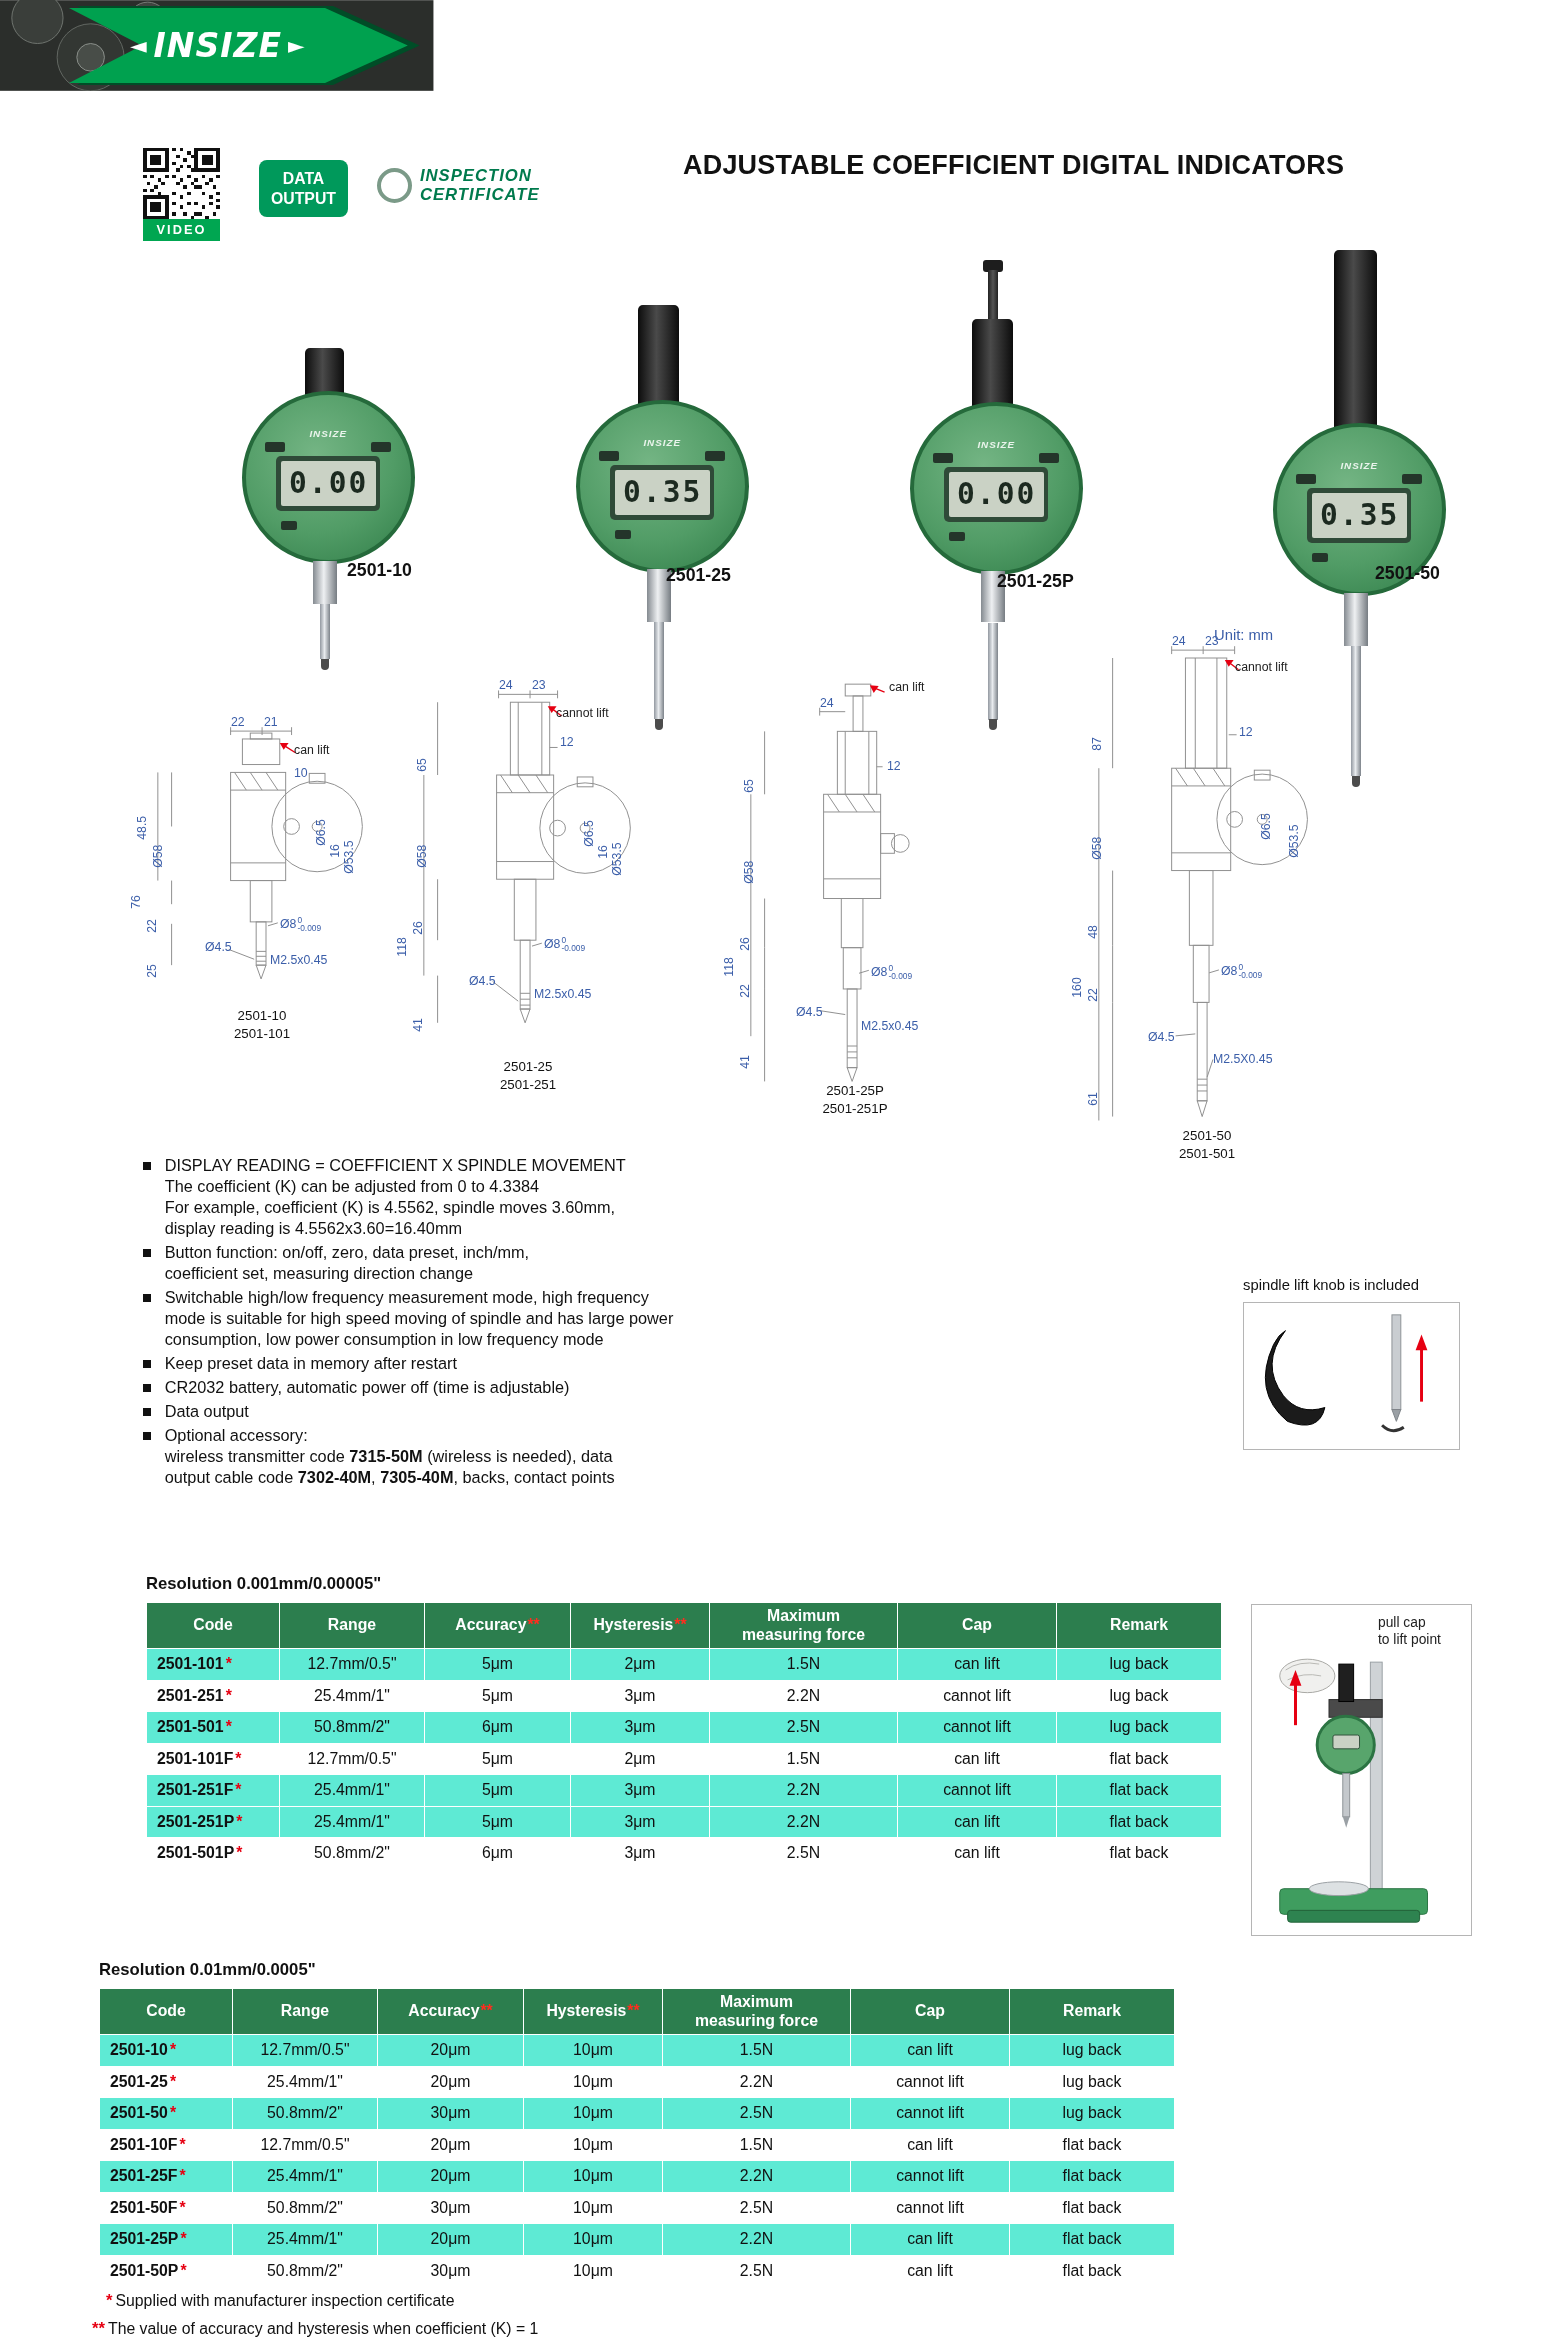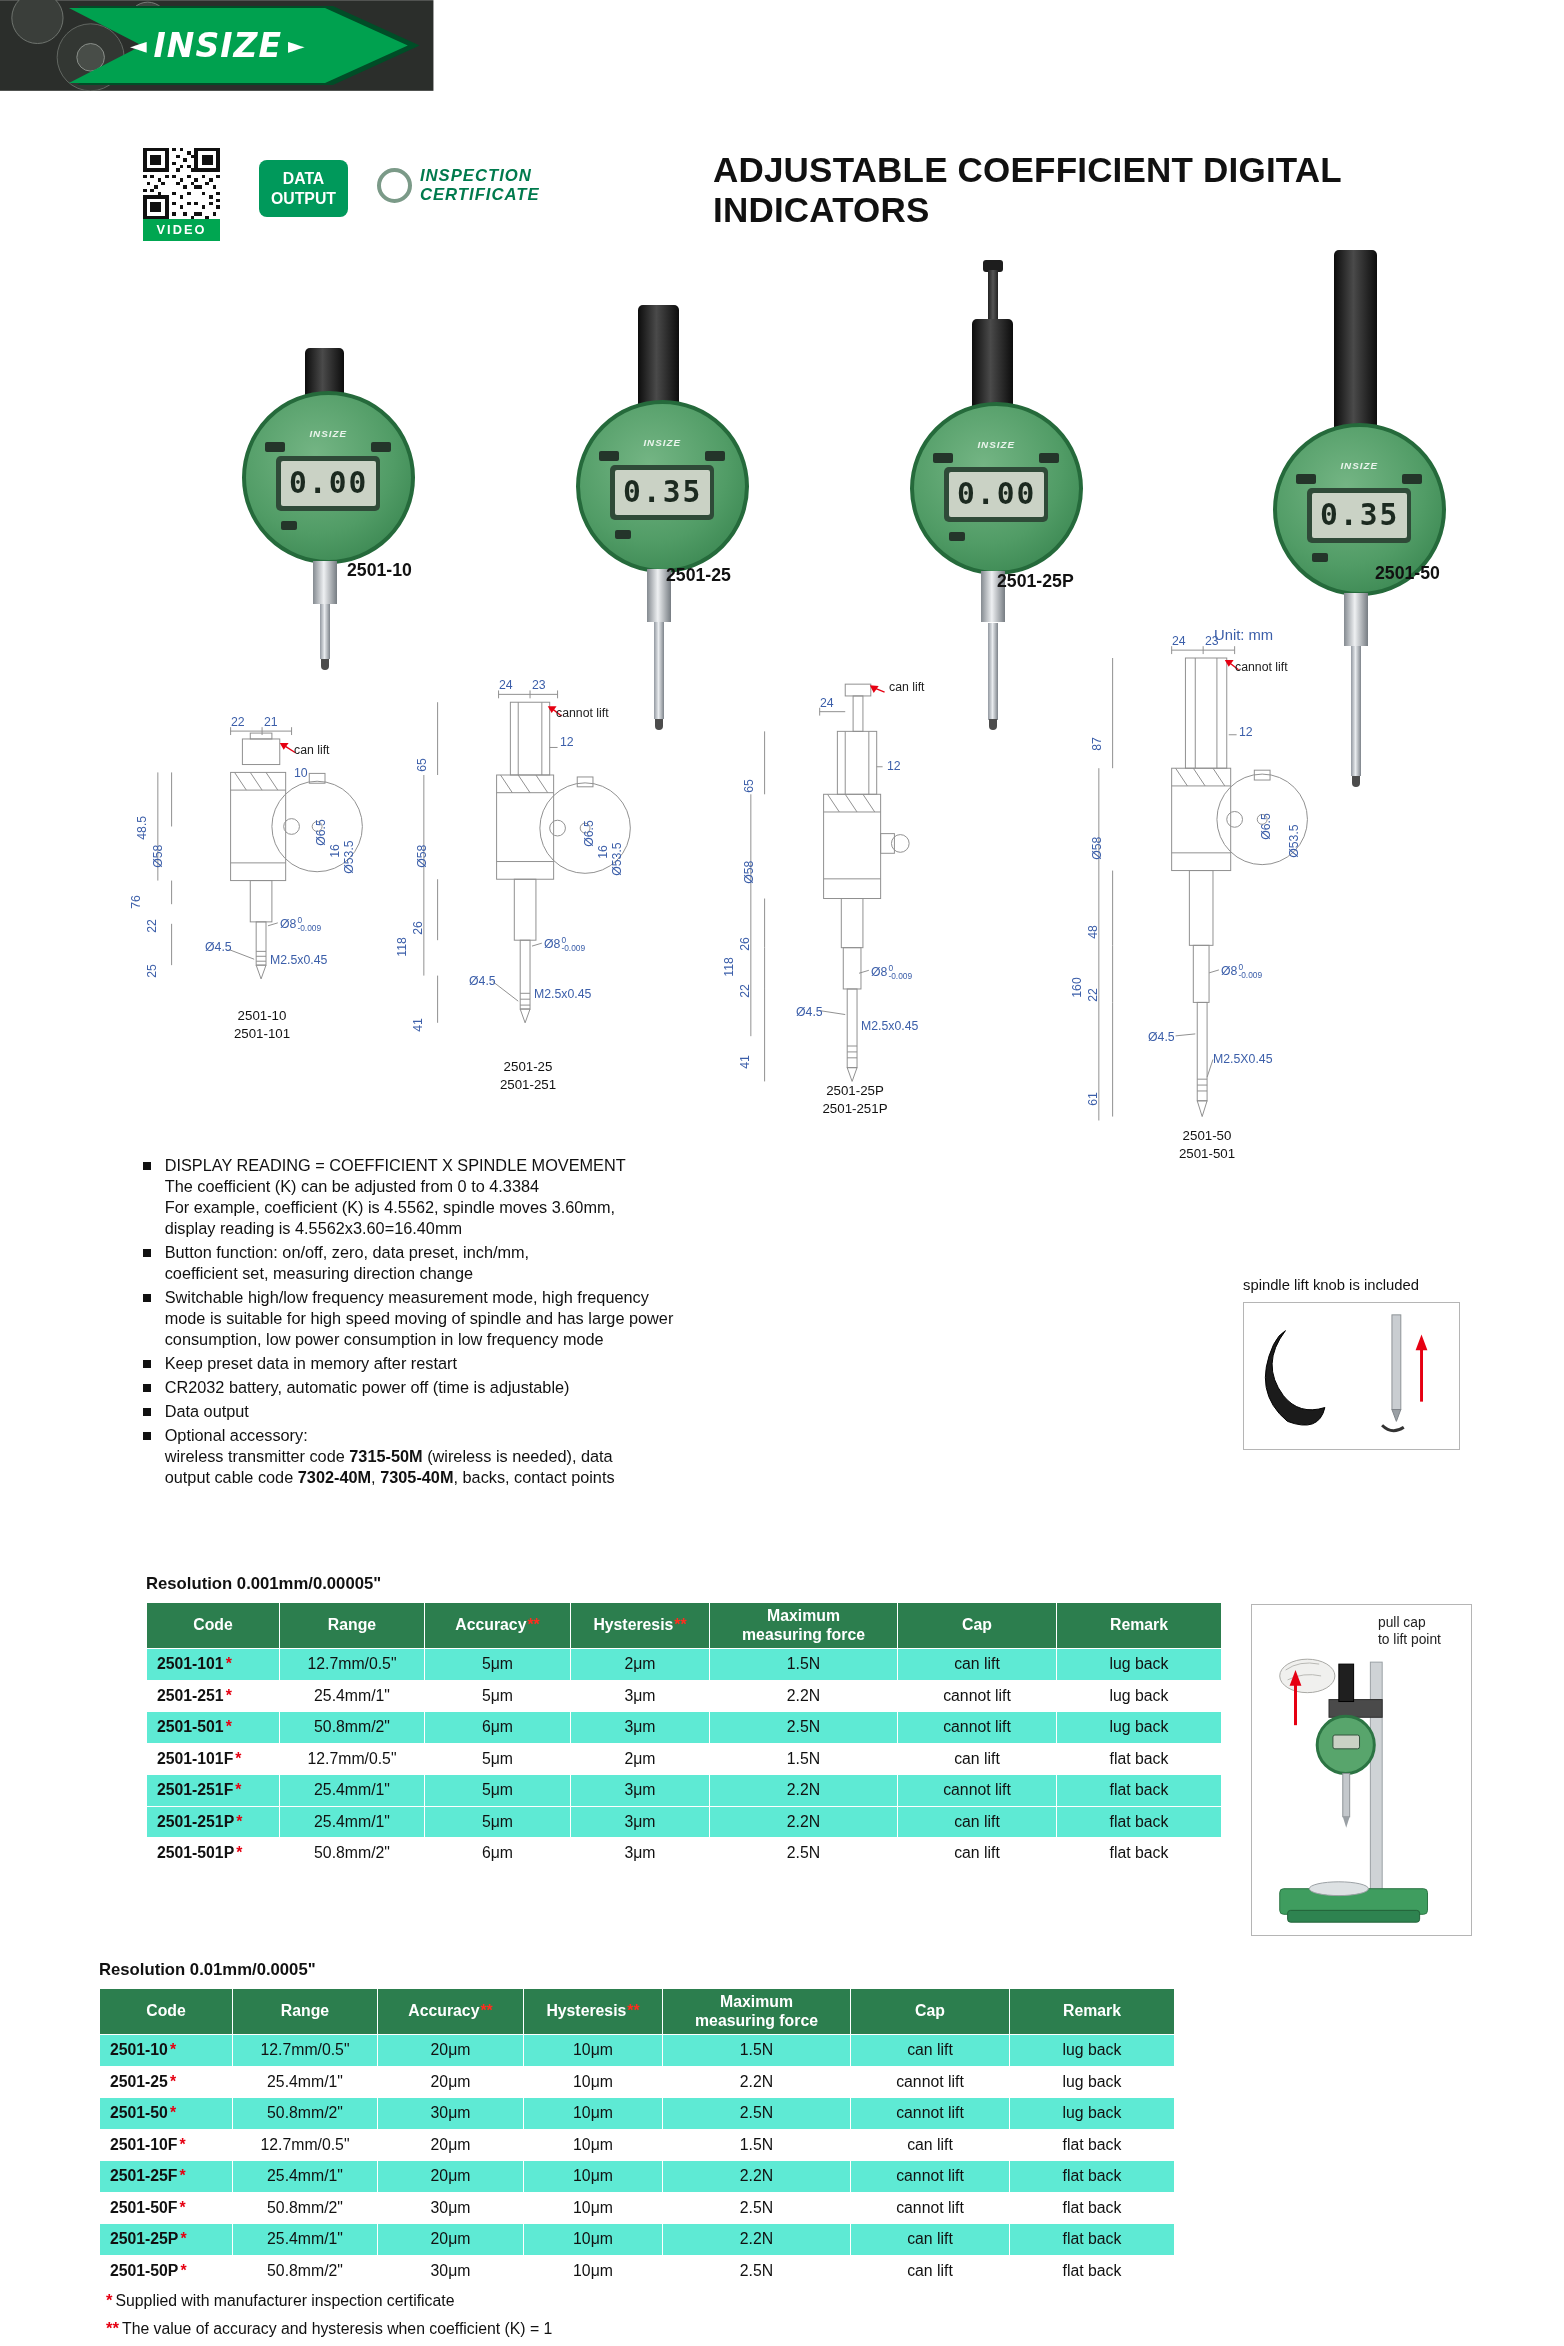--- a/index.html
+++ b/index.html
@@ -17,21 +17,21 @@
   .qr{position:absolute;left:143px;top:148px;width:77px;height:71px;}
   .video-bar{position:absolute;left:143px;top:219px;width:77px;height:21.7px;background:#00a651;
              color:#fff;font-weight:bold;font-size:12.8px;letter-spacing:2px;
              display:flex;align-items:center;justify-content:center;}
   .dob{position:absolute;left:259px;top:160px;width:89px;height:57px;background:#00995b;
        border-radius:7.9px;color:#fff;font-weight:bold;font-size:15.8px;line-height:19.7px;
        display:flex;flex-direction:column;align-items:center;justify-content:center;}
   .cert{position:absolute;left:377px;top:167px;display:flex;align-items:center;gap:7.9px;}
   .cert-ring{width:35px;height:35px;border-radius:50%;border:4.9px solid #7b9a88;box-sizing:border-box;}
   .cert-text{font-style:italic;font-weight:bold;font-size:16.7px;line-height:18.7px;color:#007a4d;letter-spacing:1px;}
-  .title{position:absolute;left:713px;top:150px;font-size:35px;font-weight:bold;color:#111;letter-spacing:0.2px;}
+  .title{position:absolute;left:683px;top:150px;font-size:27px;font-weight:bold;color:#111;letter-spacing:0.2px;}
   
   .indicator{position:absolute;width:197px;}
   .indicator>div{position:absolute;}
   .cap{background:linear-gradient(90deg,#0c0c0c,#4a4a4a 45%,#0c0c0c);border-radius:4.9px 4.9px 0 0;}
   .knob-top{background:#1d1d1d;border-radius:3px;}
   .knob-rod{background:linear-gradient(90deg,#222,#555,#222);}
   .body{left:15.8px;width:165px;height:165px;border-radius:50%;
         background:radial-gradient(circle at 42% 36%,#74b584,#519c66 55%,#2f7c47);
         border:4.9px solid #256a3b;}
   .body>div{position:absolute;}
@@ -712,18 +712,18 @@
           <td>2.5N</td>
           <td>can lift</td>
           <td>flat back</td>
         </tr>
     </tbody>
   </table>
 
   <div class="footnote" style="left:106px;top:2291px;">
     <span class="mark">*</span><span>Supplied with manufacturer inspection certificate</span>
   </div>
-  <div class="footnote" style="left:106px;top:2319px;">
+  <div class="footnote" style="left:92px;top:2319px;">
     <span class="mark">**</span><span>The value of accuracy and hysteresis when coefficient (K) = 1</span>
   </div>
 
 </div>
 
 
 </body></html>

